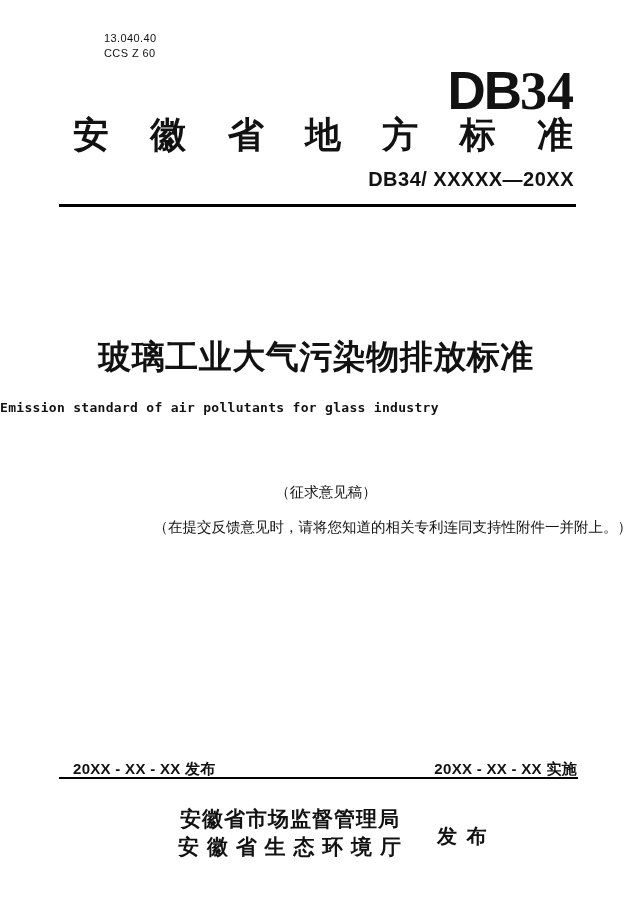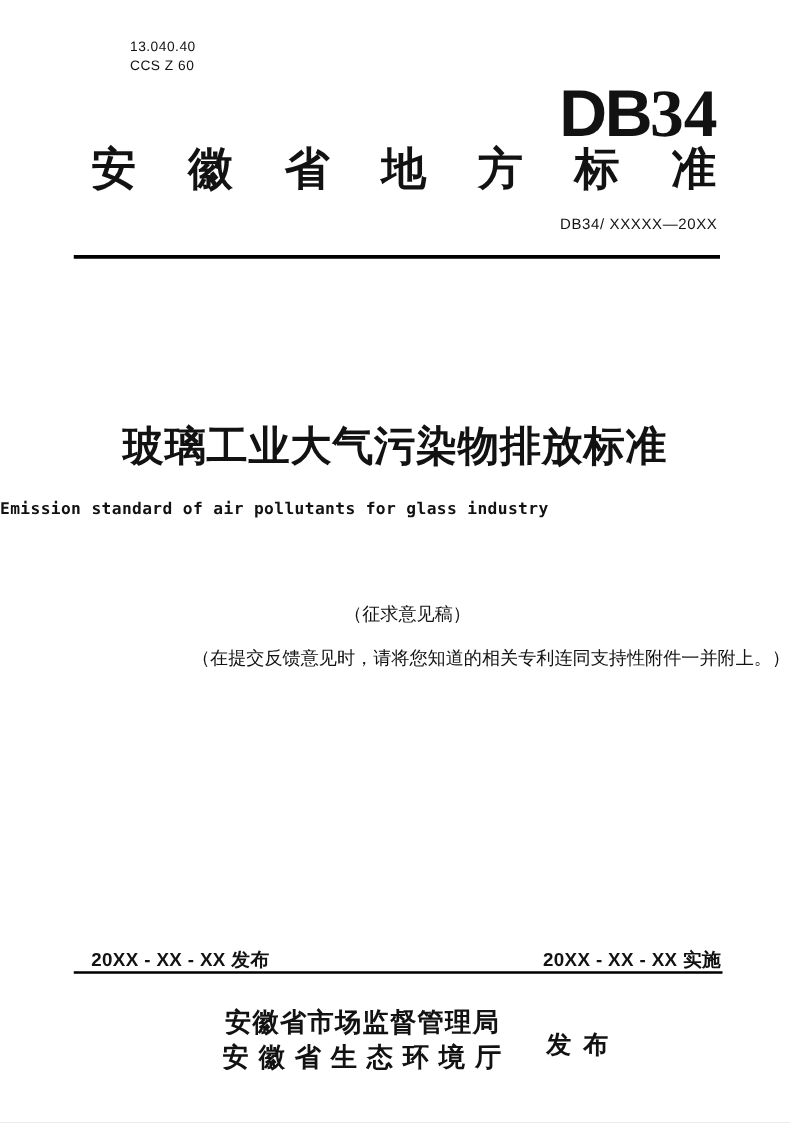--- a/index.html
+++ b/index.html
@@ -35,21 +35,21 @@
   }
   
   .banner{
     position:absolute;left:73px;right:59px;top:113px;
     display:flex;justify-content:space-between;
     font-size:36px;line-height:44px;font-weight:700;
   }
   
   .std-code{
     position:absolute;right:58px;top:169px;
-    font-size:12px;line-height:20px;font-weight:400;letter-spacing:.5px;
+    font-size:20px;line-height:20px;font-weight:700;letter-spacing:.5px;
     white-space:nowrap;
     padding-left:36px;
   }
   .rule-top{
     position:absolute;left:59px;top:204px;width:517px;height:2.5px;
     background:#000;
   }
   .title-cn{
     position:absolute;left:0;right:0;top:336px;
     text-align:center;

